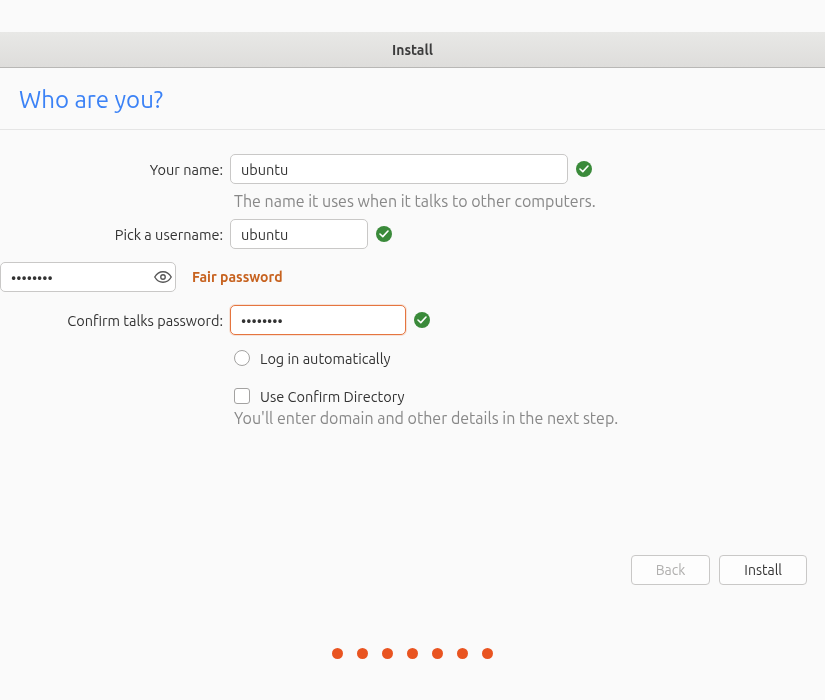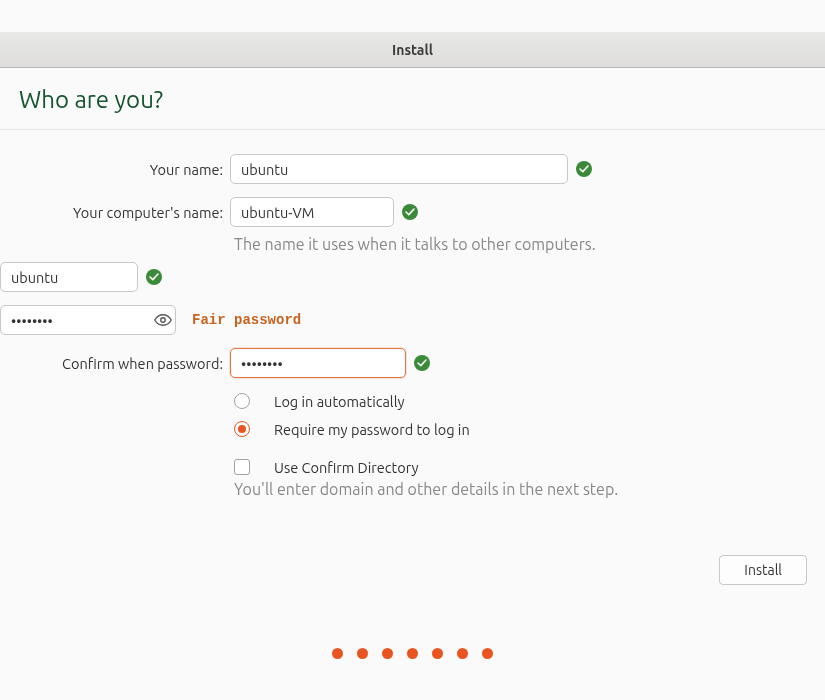--- a/index.html
+++ b/index.html
@@ -28,21 +28,21 @@
       margin-top: 32px;
     }
     .titlebar-title {
       font-weight: 600;
       font-size: 14px;
       color: #3c3c3c;
     }
     .heading {
       font-size: 24px;
       font-weight: 400;
-      color: #14532d;
+      color: #3b82f6;
       padding: 18px 19px 16px;
     }
     .divider {
       height: 1px;
       background: #e5e5e5;
       width: 100%;
     }
     .form {
       padding-top: 22px;
     }
@@ -105,36 +105,35 @@
       color: #555;
       cursor: pointer;
       margin-left: -32px;
       margin-right: 10px;
       position: relative;
     }
     .password-strength {
       color: #c7621f;
       font-weight: 600;
       font-size: 14px;
-      font-family: Liberation Mono, monospace;
     }
     .hint {
       color: #888;
       font-size: 16px;
       margin-top: -3px;
       margin-bottom: 7px;
       margin-left: 234px;
     }
     .radio-row, .check-row {
       display: flex;
       align-items: center;
       margin-left: 234px;
       margin-bottom: 4px;
       min-height: 24px;
-      gap: 24px;
+      gap: 10px;
     }
     .radio-gap { margin-top: 8px; }
     .check-gap { margin-top: 14px; }
     .radio-outer {
       width: 16px;
       height: 16px;
       border: 1.5px solid #a3a2a1;
       border-radius: 50%;
       display: inline-flex;
       align-items: center;
@@ -223,34 +222,24 @@
     <div class="field-wrap">
       <input type="text" class="input-name" value="ubuntu" style="">
       <span class="check-icon">
         <svg viewBox="0 0 10 10">
             <path d="M1 5 L3.8 7.6 L9 2" stroke="#fff" stroke-width="1.6" fill="none" stroke-linecap="round" stroke-linejoin="round"></path>
           </svg>
       </span>
     </div>
   </div>
 
+  <div class="hint">The name it uses when it talks to other computers.</div>
+
   <div class="row">
-    <div class="label">Your computer's name:</div>
-    <div class="field-wrap">
-      <input type="text" class="input-computer" value="ubuntu-VM" style="">
-      <span class="check-icon">
-        <svg viewBox="0 0 10 10">
-            <path d="M1 5 L3.8 7.6 L9 2" stroke="#fff" stroke-width="1.6" fill="none" stroke-linecap="round" stroke-linejoin="round"></path>
-          </svg>
-      </span>
-    </div>
-  </div>
-  <div class="hint">The name it uses when it talks to other computers.</div>
-
-  <div class="row">
+    <div class="label">Pick a username:</div>
     <div class="field-wrap">
       <input type="text" class="input-username" value="ubuntu" style="">
       <span class="check-icon">
         <svg viewBox="0 0 10 10">
             <path d="M1 5 L3.8 7.6 L9 2" stroke="#fff" stroke-width="1.6" fill="none" stroke-linecap="round" stroke-linejoin="round"></path>
           </svg>
       </span>
     </div>
   </div>
 
@@ -263,51 +252,46 @@
         <svg width="18" height="18" viewBox="0 0 24 24" fill="none" stroke="#555" stroke-width="1.8">
           <path d="M1 12s4-7 11-7 11 7 11 7-4 7-11 7S1 12 1 12z"></path>
           <circle cx="12" cy="12" r="3"></circle>
         </svg>
       </span>
       <span class="password-strength">Fair password</span>
     </div>
   </div>
 
   <div class="row">
-    <div class="label">Confirm when password:</div>
+    <div class="label">Confirm talks password:</div>
     <div class="field-wrap">
       <input type="text" class="input-confirm" value="••••••••" style="">
       <span class="check-icon">
         <svg viewBox="0 0 10 10">
             <path d="M1 5 L3.8 7.6 L9 2" stroke="#fff" stroke-width="1.6" fill="none" stroke-linecap="round" stroke-linejoin="round"></path>
           </svg>
       </span>
     </div>
   </div>
 
   <div class="radio-row radio-gap">
     <span class="radio-outer"></span>
     <span class="radio-label">Log in automatically</span>
   </div>
-  <div class="radio-row">
-    <span class="radio-outer selected">
-        <span class="radio-inner"></span>
-      </span>
-    <span class="radio-label">Require my password to log in</span>
-  </div>
 
   <div class="check-row check-gap">
     <span class="checkbox-outer"></span>
     <span class="check-label">Use Confirm Directory</span>
   </div>
   <div class="hint">You'll enter domain and other details in the next step.</div>
 
 </div>
 
 <div class="footer">
+  <button class="btn" disabled="">Back</button>
   <button class="btn">Install</button>
 </div>
 
 <div class="progress-dots">
   <span class="dot"></span>
   <span class="dot"></span>
   <span class="dot"></span>
   <span class="dot"></span>
   <span class="dot"></span>
   <span class="dot"></span>

